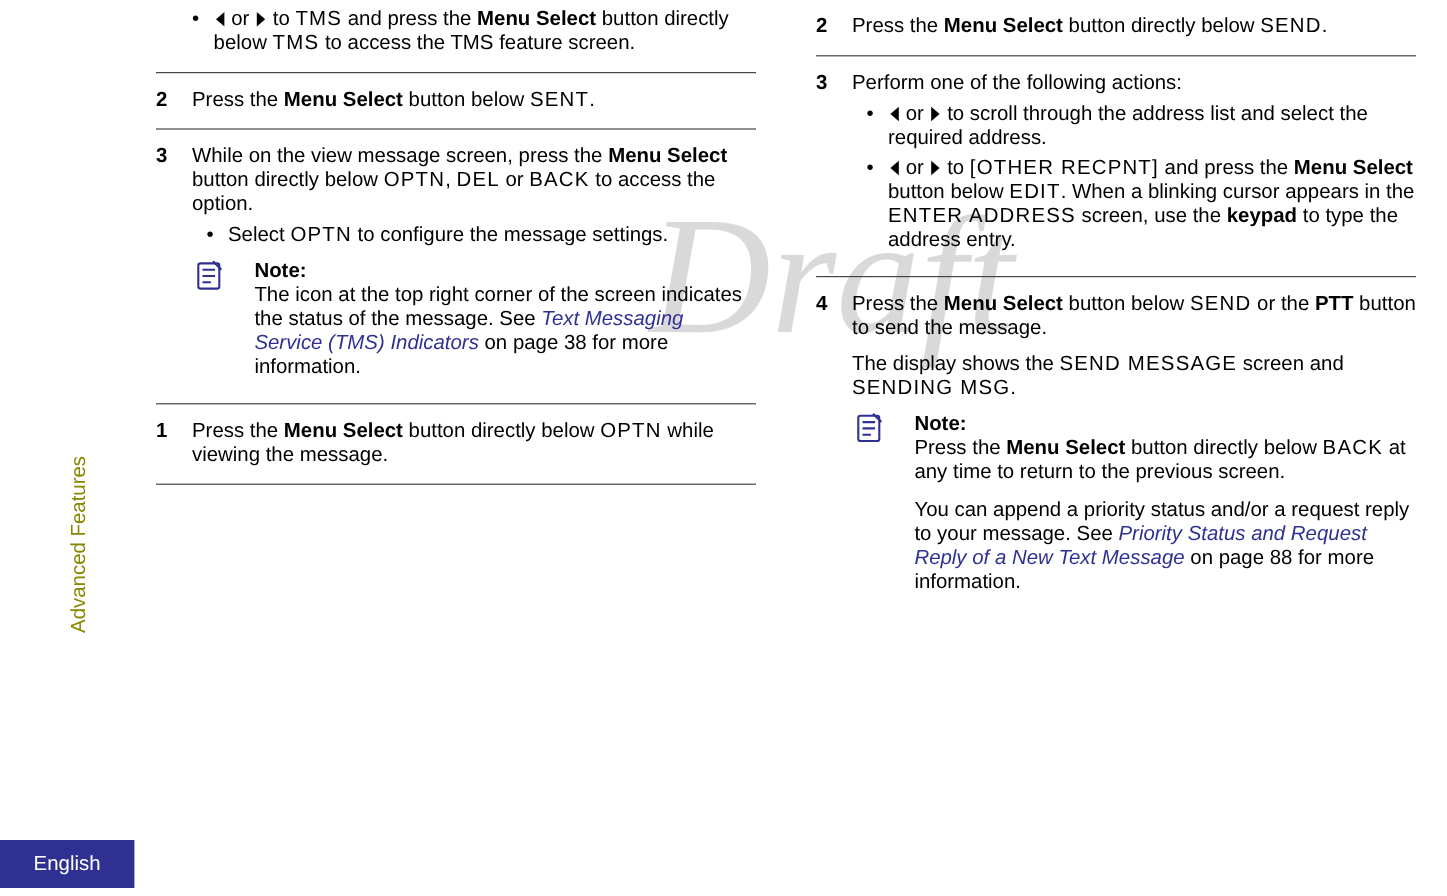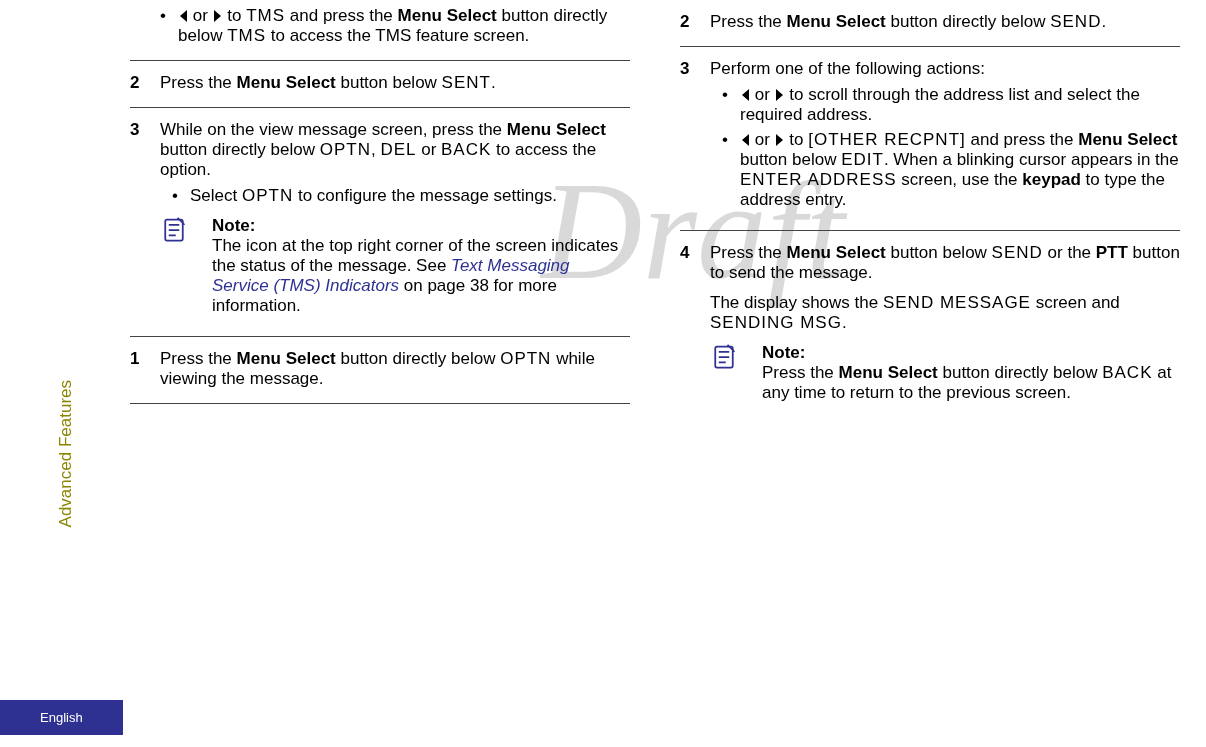--- a/index.html
+++ b/index.html
@@ -4,21 +4,21 @@
 <style>
   html,body{margin:0;padding:0;background:#fff;width:1206px;height:747px;font-family:Arial,Helvetica,sans-serif;font-size:17px;color:#000;position:relative;}
   .page{position:relative;width:1206px;height:747px;}
   .col{position:absolute;top:0;width:500px;}
   .col.left{left:130px;}
   .col.right{left:680px;}
   .watermark{position:absolute;left:0;top:0;width:1206px;height:747px;pointer-events:none;display:flex;align-items:flex-start;justify-content:center;margin-left:40px;}
   .watermark span{font-style:italic;font-size:140px;color:rgba(0,0,0,0.15);margin-top:150px;margin-left:100px;font-family:"Times New Roman",serif;}
   .sidebar-text{position:absolute;left:56px;top:380px;width:24px;font-size:17px;color:#8a8600;writing-mode:vertical-rl;transform:rotate(180deg);white-space:nowrap;font-style:normal;}
   .page-number{position:absolute;left:44px;top:700px;font-size:18px;font-weight:bold;}
-  .lang-box{position:absolute;left:0;top:700px;background:#2e3192;color:#fff;padding:10px 40px;font-size:13px;}
+  .lang-box{position:absolute;left:0;top:700px;background:#2e3192;color:#fff;padding:10px 28px;font-size:17px;}
   .step{display:flex;margin:12px 0 4px 0;}
   .step .num{width:30px;font-weight:bold;flex-shrink:0;}
   .step .body{flex:1;}
   hr.sep{border:none;border-top:1px solid #444;margin:14px 0 10px 0;}
   .h4{font-weight:bold;margin:14px 0 6px 0;}
   ul.bul{list-style:none;margin:6px 0 6px 30px;padding:0;}
   ul.bul>li{display:flex;margin:3px 0;}
   ul.bul>li:before{content:"•";width:18px;flex-shrink:0;}
   ul.sub{list-style:none;margin:6px 0 6px 12px;padding:0;}
   ul.sub>li{display:flex;margin:5px 0;}
@@ -163,19 +163,22 @@
           <div class="icon">
             <svg viewBox="0 0 32 32">
                 <rect x="6" y="4" width="20" height="24" rx="2" fill="none" stroke="#2e3192" stroke-width="2"></rect>
                 <path d="M10 10 L22 10 M10 16 L22 16 M10 22 L18 22" stroke="#2e3192" stroke-width="2"></path>
                 <path d="M20 2 L28 10" stroke="#2e3192" stroke-width="2"></path>
               </svg>
           </div>
           <div class="txt">
             <div class="ntitle">Note:</div>
             <span>Press the </span><b>Menu Select</b><span> button directly below </span><span class="mono">BACK</span><span> at any time to return to the previous screen.</span>
+            <div style="margin-top:12px;">
+              <span>You can append a priority status and/or a request reply to your message. See </span><span class="link">Priority Status and Request Reply of a New Text Message</span><span> on page 88 for more information.</span>
+            </div>
           </div>
         </div>
       </div>
     </div>
 
   </div>
 </div>
 
 </body></html>

